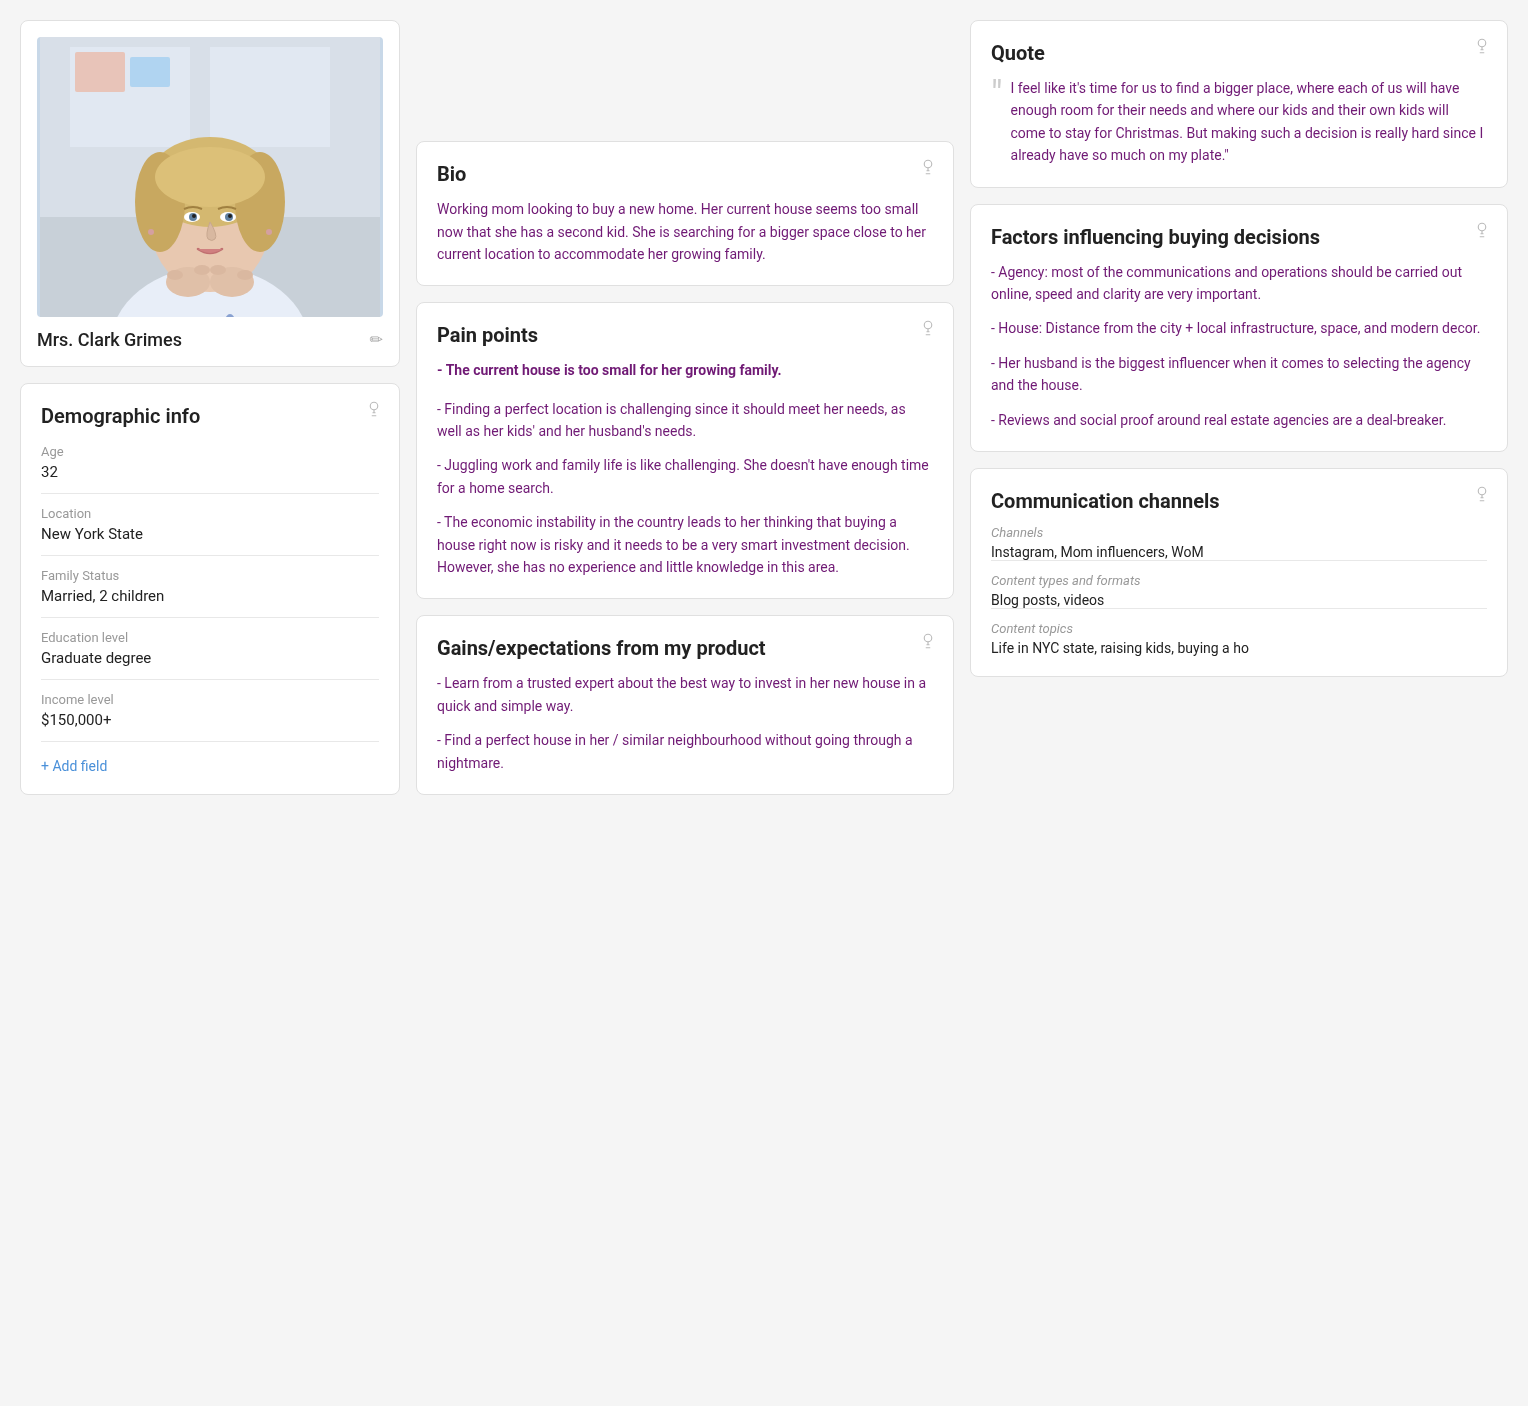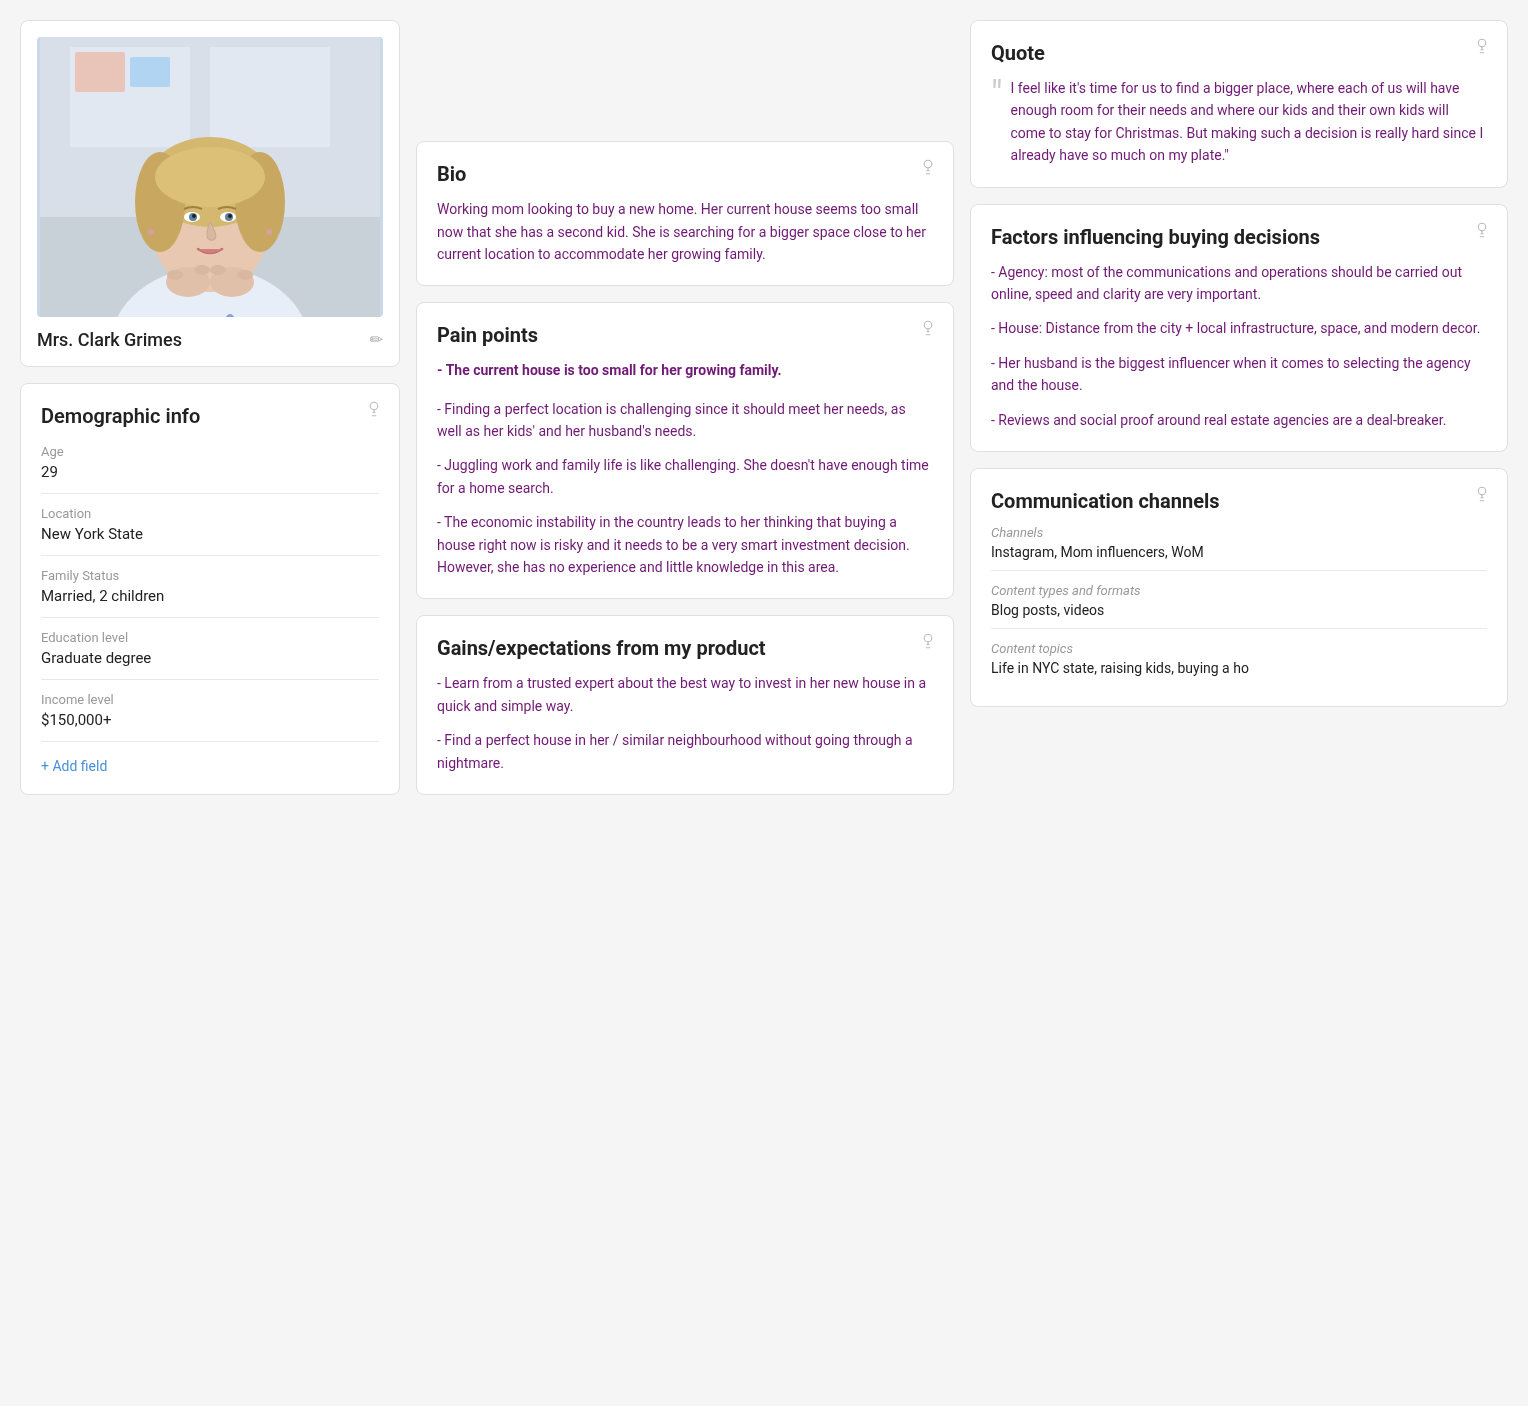--- a/index.html
+++ b/index.html
@@ -126,21 +126,20 @@
     .comm-label {
       font-size: 13px;
       color: #999;
       margin-top: 12px;
       margin-bottom: 4px;
       font-style: italic;
     }
     .comm-value {
       font-size: 14px;
       color: #222;
-      padding-bottom: 10px;
       border-bottom: 1px solid #e8e8e8;
     }
     
     .persona-svg {
       width: 100%;
       height: 100%;
     }
   </style>
 </head>
 <body>
@@ -216,21 +215,21 @@
       <span class="card-icon">
         <svg width="18" height="18" viewBox="0 0 24 24" fill="none" stroke="#bbb" stroke-width="1.5">
             <circle cx="12" cy="8" r="5"></circle>
             <path d="M9 21h6M10 17h4M12 13v4" stroke="#bbb" stroke-width="1.5"></path>
           </svg>
       </span>
       <h2>Demographic info</h2>
 
       <div class="demo-field">
         <div class="demo-label">Age</div>
-        <div class="demo-value">29</div>
+        <div class="demo-value">32</div>
       </div>
       <div class="demo-field">
         <div class="demo-label">Location</div>
         <div class="demo-value">New York State</div>
       </div>
       <div class="demo-field">
         <div class="demo-label">Family Status</div>
         <div class="demo-value">Married, 2 children</div>
       </div>
       <div class="demo-field">

